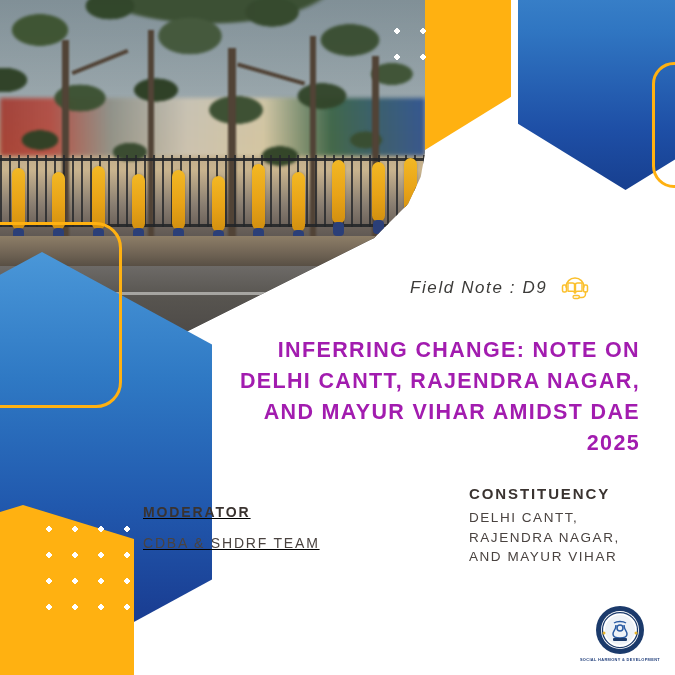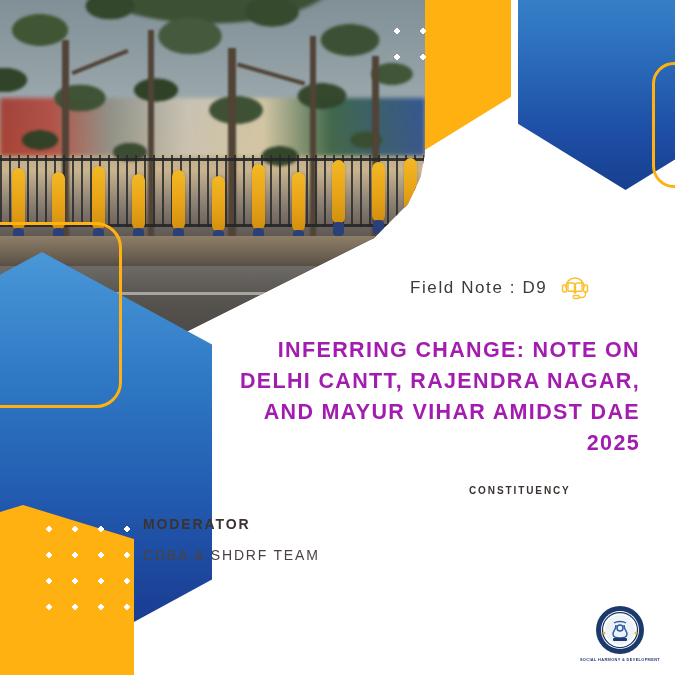--- a/index.html
+++ b/index.html
@@ -139,51 +139,51 @@
     background-image:radial-gradient(#ffffff 2.6px, transparent 2.9px);
     background-size:26px 26px;
     background-position:4px 4px;
   }
   .dots-top{left:380px;top:14px;width:56px;height:60px;}
   .dots-bl{left:32px;top:512px;width:116px;height:116px;}
 
   
   .fieldnote{
     position:absolute;left:410px;top:272px;
-    display:flex;align-items:center;gap:12px;
+    display:flex;align-items:center;gap:12px;font-style:italic;
   }
   .fieldnote-label{
     font-size:17px;letter-spacing:1.6px;color:#3c3b39;font-weight:400;
     white-space:nowrap;
   }
   .audiobook-icon{width:32px;height:32px;display:block;}
 
   .title{
     position:absolute;left:228px;top:335px;width:412px;
     text-align:right;
     font-size:21.5px;line-height:31px;font-weight:bold;
     letter-spacing:1.35px;
     color:#a21caf;
     text-transform:uppercase;
   }
 
   .constituency{
     position:absolute;left:469px;top:485px;width:200px;
   }
   .const-head{
-    font-size:10px;font-weight:bold;letter-spacing:1.9px;color:#3a3330;
+    font-size:15px;font-weight:bold;letter-spacing:1.9px;color:#3a3330;
     margin-bottom:6px;text-transform:uppercase;
   }
   .const-body{
     font-size:13.5px;line-height:19.5px;letter-spacing:1.55px;color:#4a4340;
     text-transform:uppercase;font-weight:400;
   }
 
   .credits{
-    position:absolute;left:143px;top:516px;width:240px;
+    position:absolute;left:143px;top:504px;width:240px;text-decoration:underline;
   }
   .cred-head{
     font-size:14px;font-weight:bold;letter-spacing:1.9px;color:#3a3330;
     text-transform:uppercase;
   }
   .cred-body{
     font-size:14px;letter-spacing:1.8px;color:#4a4340;
     text-transform:uppercase;font-weight:400;margin-top:15px;
   }
   .cred-gap{height:10px;}
@@ -270,20 +270,25 @@
         <path d="M18 22h9c2.2 0 4 1.5 4 3.4V42c0-1.9-1.8-3.4-4-3.4h-9V22Z" stroke="#FBC02D" stroke-width="2.8" stroke-linejoin="round"></path>
         <path d="M46 22h-9c-2.2 0-4 1.5-4 3.4V42c0-1.9 1.8-3.4 4-3.4h9V22Z" stroke="#FBC02D" stroke-width="2.8" stroke-linejoin="round"></path>
       </svg>
     </span>
   </div>
 
   <div class="title">INFERRING CHANGE: NOTE ON DELHI CANTT, RAJENDRA NAGAR, AND MAYUR VIHAR AMIDST DAE 2025</div>
 
   <div class="constituency">
     <div class="const-head">CONSTITUENCY</div>
+    <div class="const-body">
+      <div>DELHI CANTT,</div>
+      <div>RAJENDRA NAGAR,</div>
+      <div>AND MAYUR VIHAR</div>
+    </div>
   </div>
 
   <div class="credits">
     <div class="cred-head">MODERATOR</div>
     <div class="cred-body">CDBA &amp; SHDRF TEAM</div>
     <div class="cred-gap"></div>
   </div>
 
   <div class="logo">
     <span>

